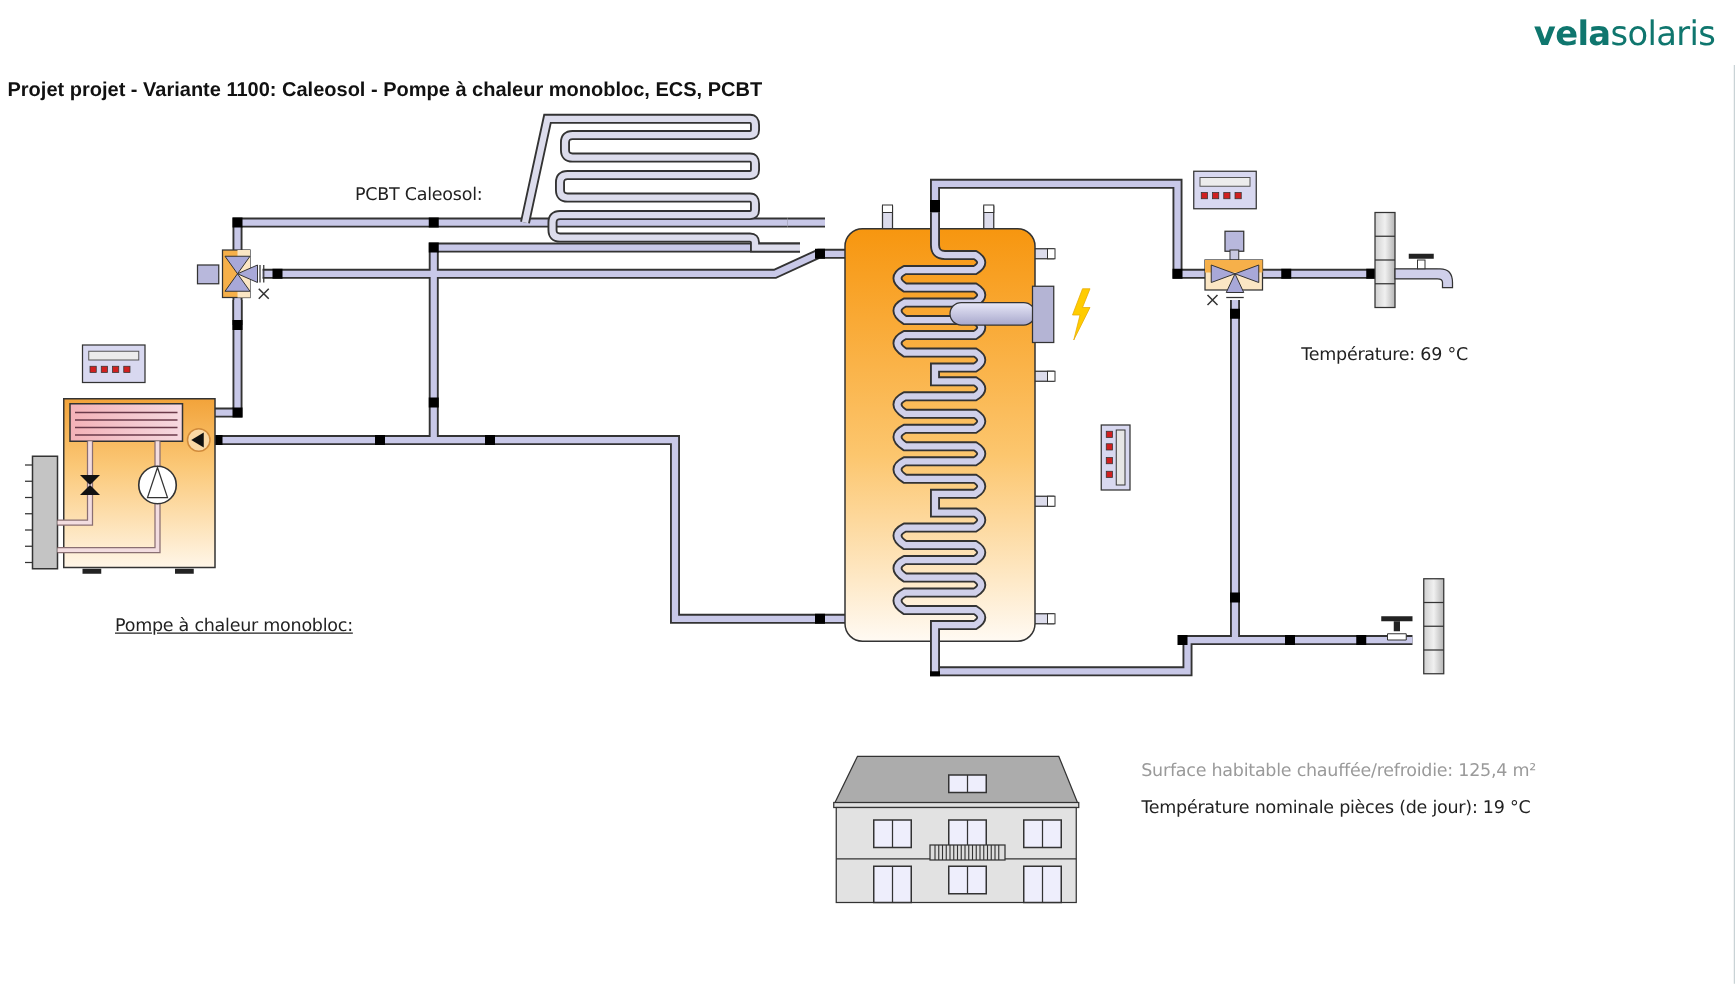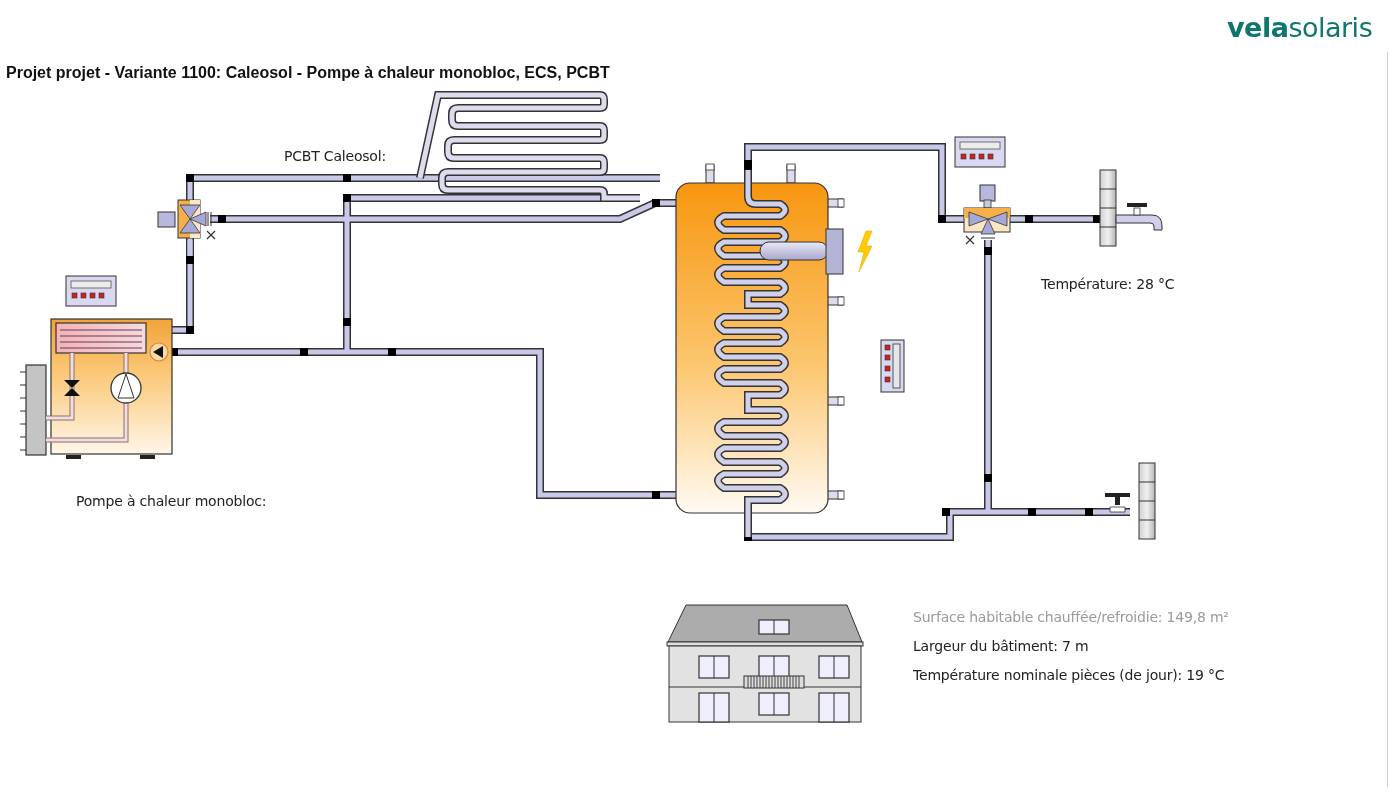--- a/index.html
+++ b/index.html
@@ -304,20 +304,19 @@
         <line x1="787" y1="676" x2="787" y2="688"></line>
         <line x1="790" y1="676" x2="790" y2="688"></line>
         <line x1="793" y1="676" x2="793" y2="688"></line>
         <line x1="796" y1="676" x2="796" y2="688"></line>
         <line x1="799" y1="676" x2="799" y2="688"></line>
     </g>
   </g>
 </svg>
 
 <div class="lbl" style="left:284px; top:112px;margin-top:36px;">PCBT Caleosol:</div>
-<div class="lbl" style="left:76px; top:493px;">Pompe à chaleur monobloc:</div>
-<div class="lbl" style="left:1041px; top:276px;">Température: 28 °C</div>
+<div class="lbl" style="left:92px; top:493px;text-decoration:underline;">Pompe à chaleur monobloc:</div>
+<div class="lbl" style="left:1041px; top:276px;">Température: 69 °C</div>
 
 <div class="info">
-  <div class="muted">Surface habitable chauffée/refroidie: 149,8 m²</div>
-  <div>Largeur du bâtiment: 7 m</div>
+  <div class="muted">Surface habitable chauffée/refroidie: 125,4 m²</div>
   <div>Température nominale pièces (de jour): 19 °C</div>
 </div>
 
 </body></html>

